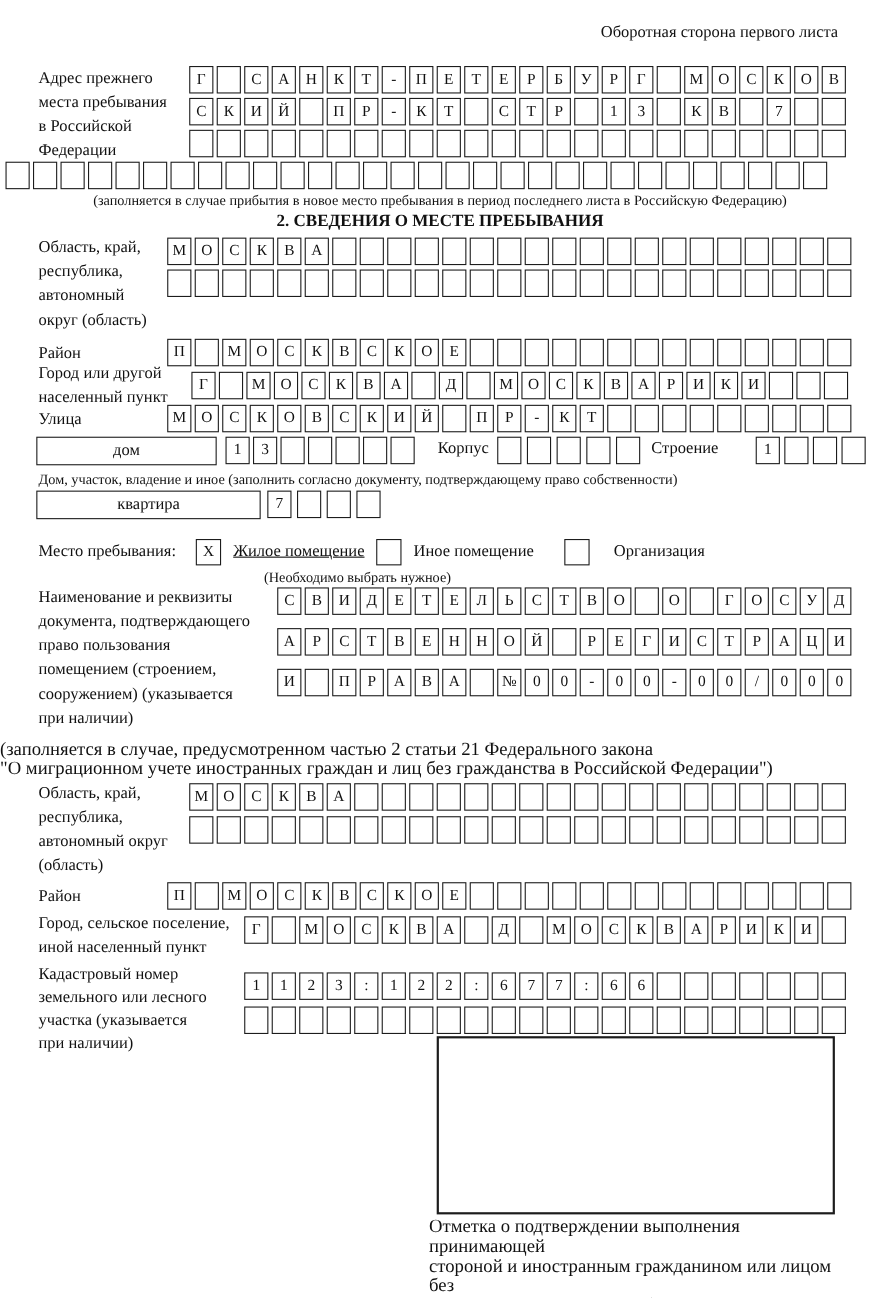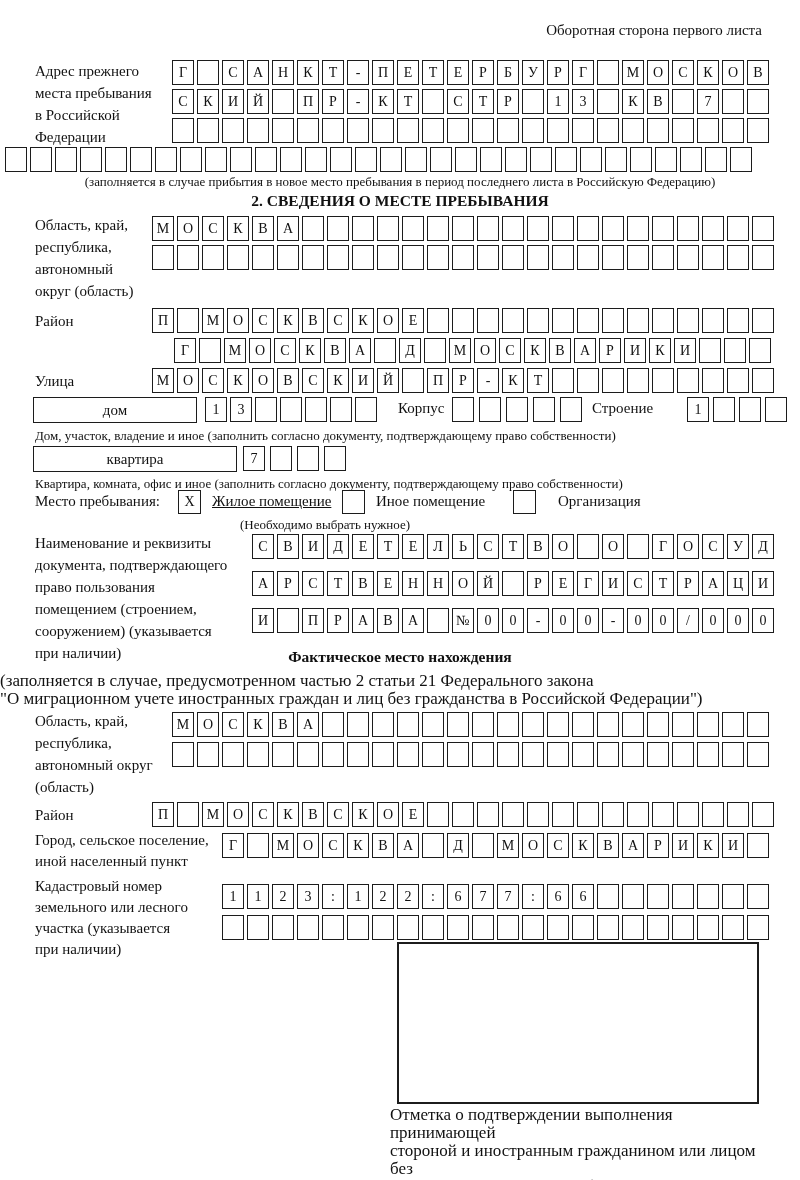--- a/index.html
+++ b/index.html
@@ -232,20 +232,22 @@
       <span class="cell"></span>
       <span class="cell"></span>
       <span class="cell"></span>
       <span class="cell"></span>
       <span class="cell"></span>
       <span class="cell"></span>
       <span class="cell"></span>
       <span class="cell"></span>
     </div>
 
+  <div class="abs lbl-tight" style="left:35px;top:330px;width:140px;">Город или другой
+населенный пункт</div>
   <div class="abs boxrow" style="left:174px;top:338px;">
       <span class="cell">Г</span>
       <span class="cell"></span>
       <span class="cell">М</span>
       <span class="cell">О</span>
       <span class="cell">С</span>
       <span class="cell">К</span>
       <span class="cell">В</span>
       <span class="cell">А</span>
       <span class="cell"></span>
@@ -322,21 +324,20 @@
     </div>
   <div class="abs fieldbox" style="left:33px;top:446px;width:202px;">квартира</div>
 
   <div class="abs cap" style="left:35px;top:428px;">Дом, участок, владение и иное (заполнить согласно документу, подтверждающему право собственности)</div>
   <div class="abs boxrow gap5" style="left:243px;top:446px;">
       <span class="cell">7</span>
       <span class="cell"></span>
       <span class="cell"></span>
       <span class="cell"></span>
     </div>
-  <div class="abs cap" style="left:35px;top:476px;">Квартира, комната, офис и иное (заполнить согласно документу, подтверждающему право собственности)</div>
 
   <div class="abs inline-lbl" style="left:35px;top:493px;">Место пребывания:</div>
   <div class="abs checkbox" style="left:178px;top:490px;">X</div>
   <div class="abs inline-lbl" style="left:212px;top:493px;text-decoration:underline;">Жилое помещение</div>
   <div class="abs checkbox" style="left:342px;top:490px;"></div>
   <div class="abs inline-lbl" style="left:376px;top:493px;">Иное помещение</div>
   <div class="abs checkbox" style="left:513px;top:490px;"></div>
   <div class="abs inline-lbl" style="left:558px;top:493px;">Организация</div>
   <div class="abs cap" style="left:240px;top:517px;">(Необходимо выбрать нужное)</div>
 
@@ -409,21 +410,20 @@
       <span class="cell">0</span>
       <span class="cell">-</span>
       <span class="cell">0</span>
       <span class="cell">0</span>
       <span class="cell">/</span>
       <span class="cell">0</span>
       <span class="cell">0</span>
       <span class="cell">0</span>
     </div>
 
-  <div class="abs ttl" style="left:0;top:648px;">Фактическое место нахождения</div>
   <div class="abs stamp-cap" style="left:0;top:672px;width:100%;">(заполняется в случае, предусмотренном частью 2 статьи 21 Федерального закона
 "О миграционном учете иностранных граждан и лиц без гражданства в Российской Федерации")</div>
 
   <div class="abs lbl" style="left:35px;top:710px;width:135px;">Область, край,
 республика,
 автономный округ
 (область)</div>
   <div class="abs boxrow" style="left:172px;top:712px;">
       <span class="cell">М</span>
       <span class="cell">О</span>

